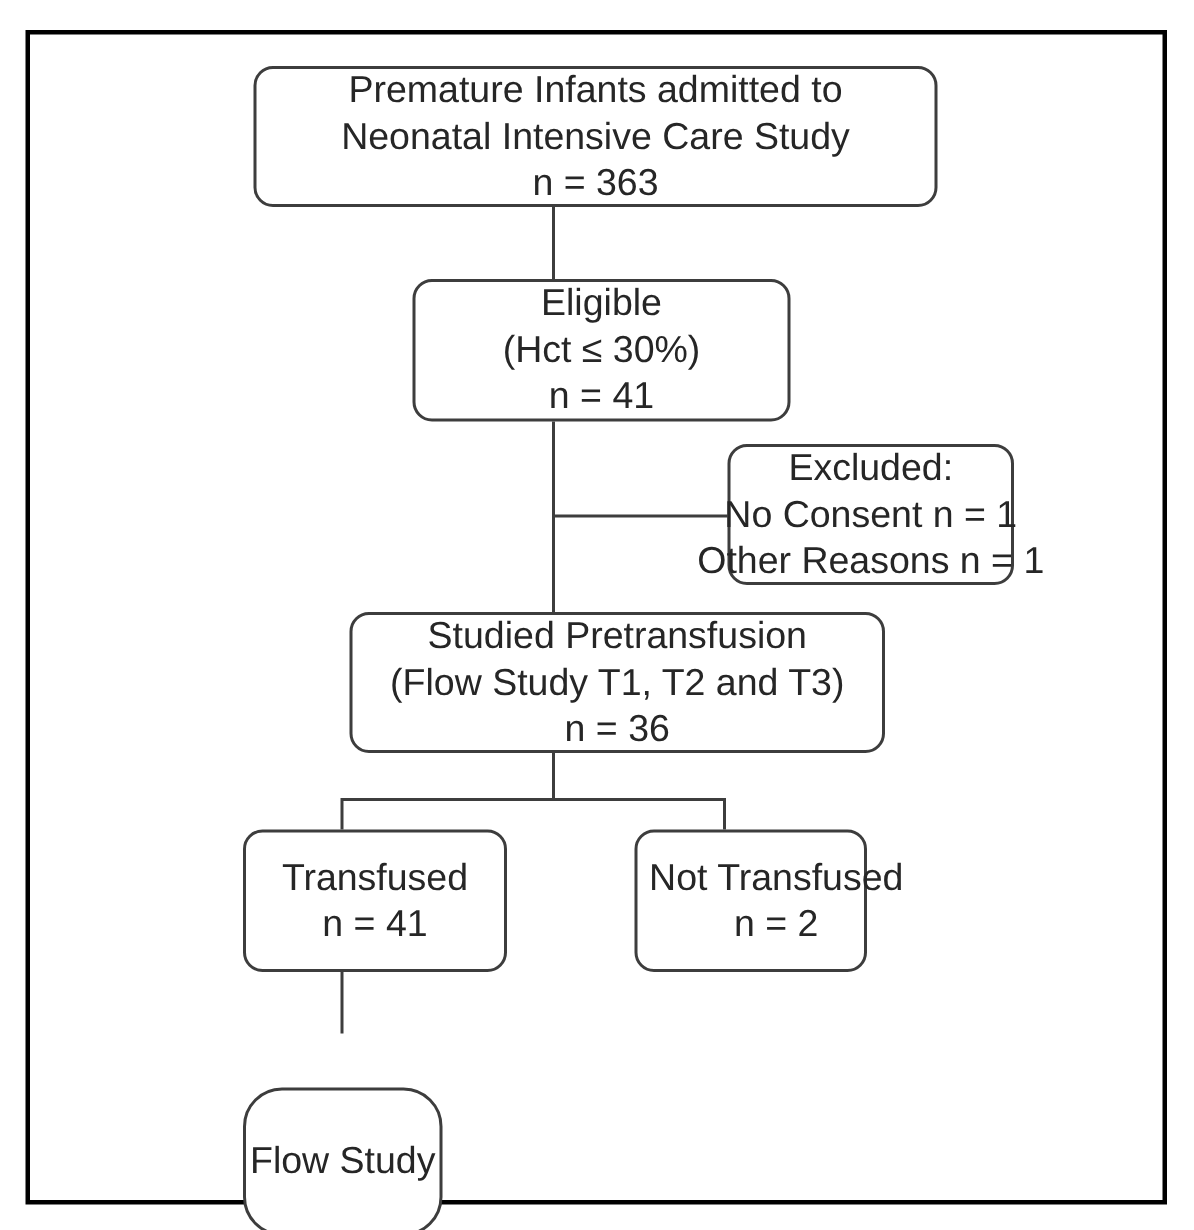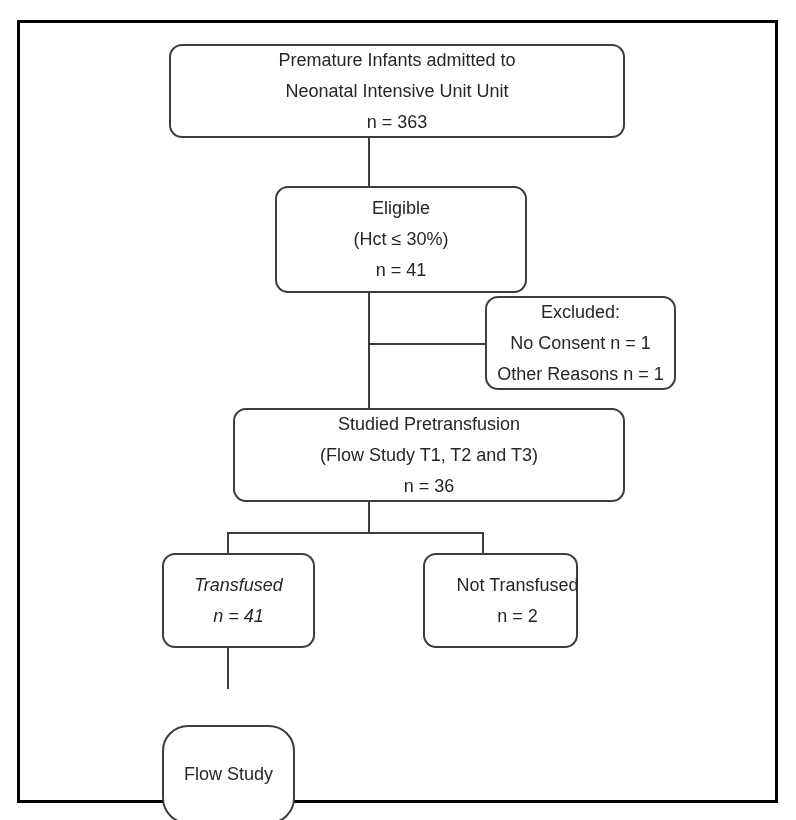--- a/index.html
+++ b/index.html
@@ -38,29 +38,29 @@
     position: absolute;
     box-sizing: border-box;
     border: 2px solid #3d3d3d;
     border-radius: 13px;
     background: #ffffff;
     display: flex;
     flex-direction: column;
     justify-content: center;
     align-items: center;
     text-align: center;
-    font-size: 18px;
+    font-size: 25px;
     line-height: 31px;
     padding: 0 2px;
   }
   .n-premature      { left: 169px; top:  44px; width: 456px; height:  94px; }
-  .n-eligible       { left: 275px; top: 186px; width: 252px; height:  107px; text-align: center; }
+  .n-eligible       { left: 275px; top: 186px; width: 252px; height:  95px; text-align: center; }
   .n-excluded       { left: 485px; top: 296px; width: 191px; height:  94px; text-align: right; }
-  .n-studied        { left: 233px; top: 408px; width: 392px; height:  94px; }
-  .n-transfused     { left: 162px; top: 553px; width: 153px; height:  95px; font-style: italic; }
+  .n-studied        { left: 233px; top: 408px; width: 357px; height:  94px; }
+  .n-transfused     { left: 162px; top: 553px; width: 176px; height:  95px; }
   .n-nottransfused  { left: 423px; top: 553px; width: 155px; height:  95px; padding-left: 36px; }
   .n-flowstudy      { left: 162px; top: 725px; width: 133px; height:  99px; border-radius: 26px; }
   .node .line { display: block; white-space: nowrap; }
 </style>
 </head>
 <body>
 
 <div class="canvas">
 
   <div class="outer-frame"></div>
@@ -71,21 +71,21 @@
     <line x1="369" y1="344" x2="485" y2="344" stroke="#3d3d3d" stroke-width="2"></line>
     <line x1="369" y1="502" x2="369" y2="533" stroke="#3d3d3d" stroke-width="2"></line>
     <line x1="228" y1="533" x2="483" y2="533" stroke="#3d3d3d" stroke-width="2"></line>
     <line x1="228" y1="532" x2="228" y2="553" stroke="#3d3d3d" stroke-width="2"></line>
     <line x1="483" y1="532" x2="483" y2="553" stroke="#3d3d3d" stroke-width="2"></line>
     <line x1="228" y1="648" x2="228" y2="689" stroke="#3d3d3d" stroke-width="2"></line>
   </svg>
 
   <div class="node n-premature">
     <span class="line">Premature Infants admitted to</span>
-    <span class="line">Neonatal Intensive Unit Unit</span>
+    <span class="line">Neonatal Intensive Care Study</span>
     <span class="line">n = 363</span>
   </div>
 
   <div class="node n-eligible">
     <span class="line">Eligible</span>
     <span class="line">(Hct ≤ 30%)</span>
     <span class="line">n = 41</span>
   </div>
 
   <div class="node n-excluded">

